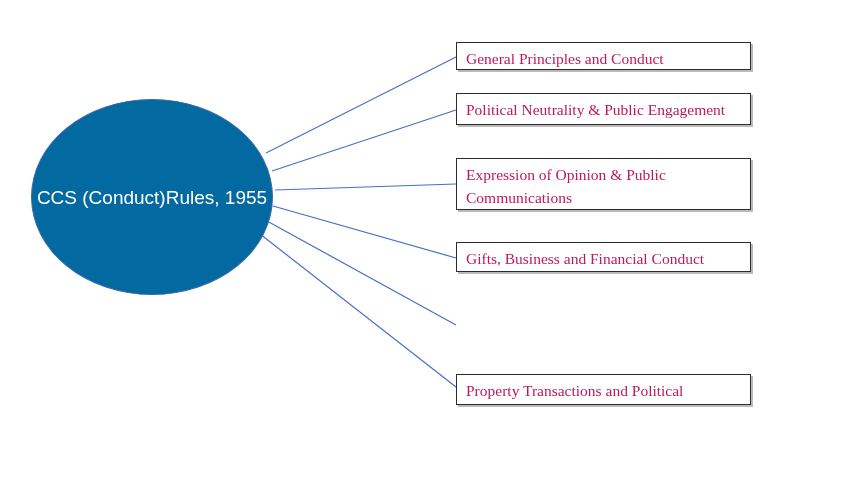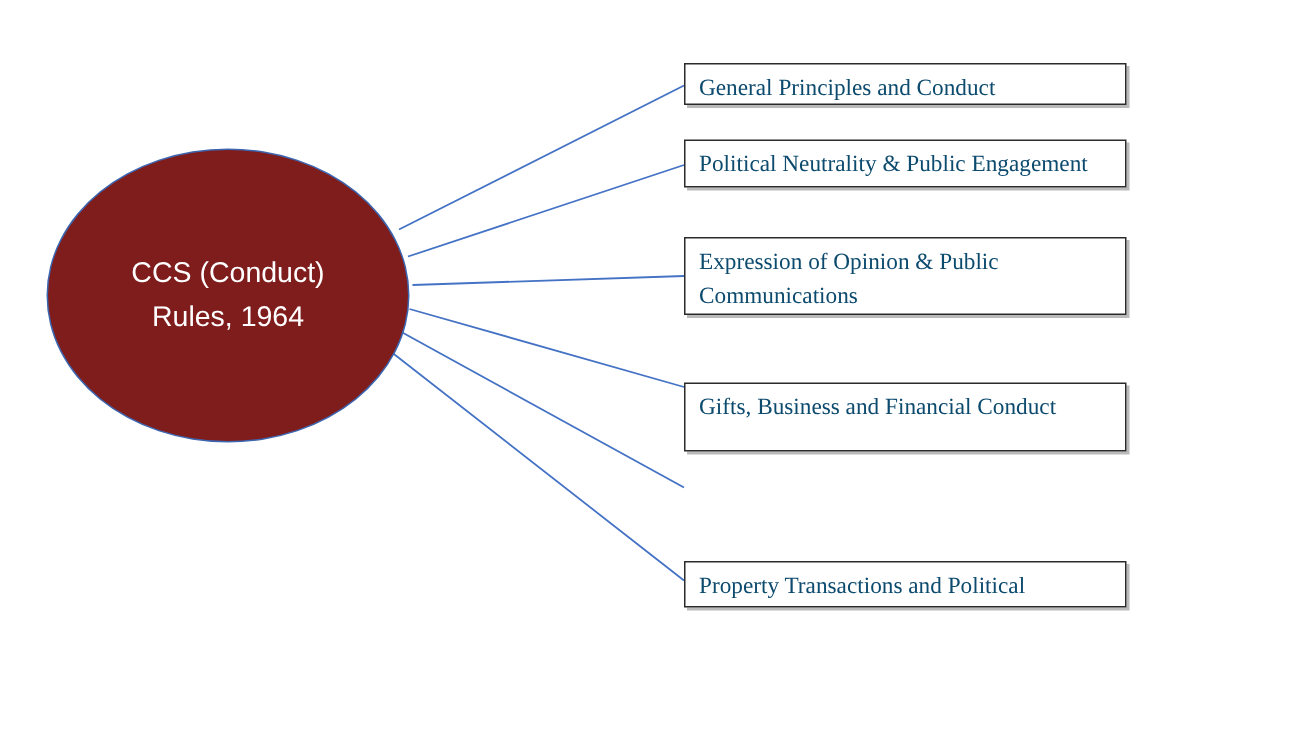--- a/index.html
+++ b/index.html
@@ -22,71 +22,71 @@
     width: 861px;
     height: 492px;
     pointer-events: none;
   }
   .center-ellipse {
     position: absolute;
     left: 31px;
     top: 99px;
     width: 242px;
     height: 196px;
-    background: #7f1d1d;
+    background: #0369a1;
     border: 1px solid #3c66b0;
     border-radius: 50%;
     box-sizing: border-box;
     display: flex;
-    flex-direction: column;
+    flex-direction: row;
     align-items: center;
     justify-content: center;
     color: #ffffff;
     font-size: 19px;
     line-height: 29px;
     text-align: center;
   }
   .branch-box {
     position: absolute;
     left: 456px;
     width: 295px;
     box-sizing: border-box;
     background: #ffffff;
     border: 1px solid #2b2b2b;
     box-shadow: 2px 2px 0 rgba(130,130,130,0.55);
     padding: 4px 9px 16px 9px;
     font-family: "Liberation Serif", serif;
     font-size: 15.5px;
     line-height: 23px;
-    color: #0c4a6e;
+    color: #be185d;
   }
   .b1 { top: 42px;  height: 28px; }
   .b2 { top: 93px;  height: 32px; }
   .b3 { top: 158px; height: 52px; }
-  .b4 { top: 255px; height: 46px; font-family: Liberation Serif, serif; }
+  .b4 { top: 242px; height: 30px; font-family: Liberation Serif, serif; }
   .b5 { top: 310px; height: 38px; }
   .b6 { top: 374px; height: 31px; }
 </style>
 </head>
 <body>
 
 <div class="canvas">
 
   <svg class="connectors" viewBox="0 0 861 492" xmlns="http://www.w3.org/2000/svg">
     <line x1="266" y1="153" x2="456" y2="57" stroke="#4472C4" stroke-width="1.2"></line>
     <line x1="272" y1="171" x2="456" y2="110" stroke="#4472C4" stroke-width="1.2"></line>
     <line x1="275" y1="190" x2="456" y2="184" stroke="#4472C4" stroke-width="1.2"></line>
     <line x1="273" y1="206" x2="456" y2="258" stroke="#4472C4" stroke-width="1.2"></line>
     <line x1="267" y1="221" x2="456" y2="325" stroke="#4472C4" stroke-width="1.2"></line>
     <line x1="260" y1="234" x2="456" y2="387" stroke="#4472C4" stroke-width="1.2"></line>
   </svg>
 
   <div class="center-ellipse">
     <span>CCS (Conduct)</span>
-    <span>Rules, 1964</span>
+    <span>Rules, 1955</span>
   </div>
 
   <div class="branch-box b1">
     <span>General Principles and Conduct</span>
   </div>
 
   <div class="branch-box b2">
     <span>Political Neutrality &amp; Public Engagement</span>
   </div>
 

